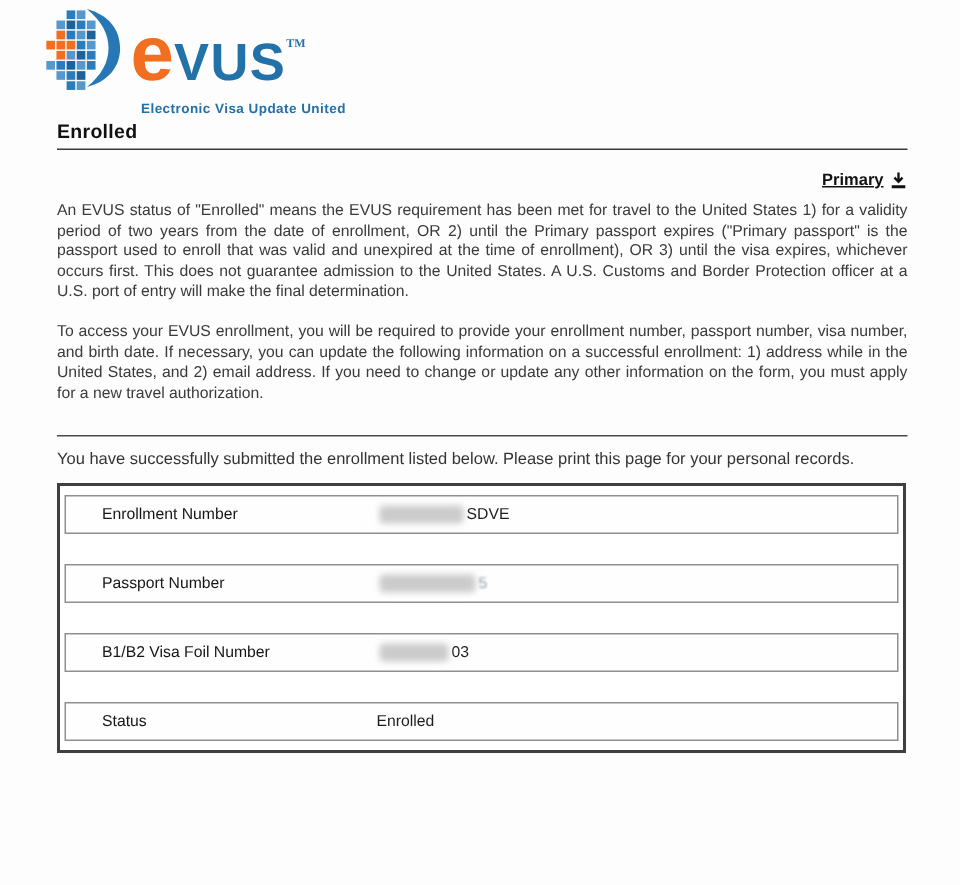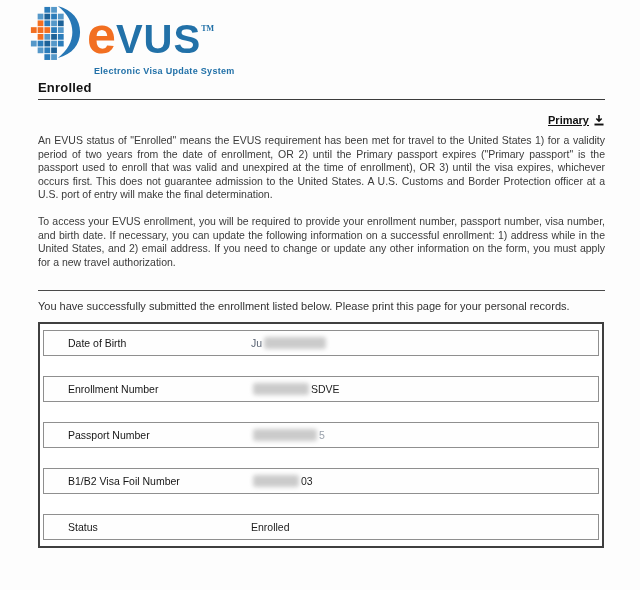--- a/index.html
+++ b/index.html
@@ -22,21 +22,21 @@
   .cbp-link {
     position:absolute; left:calc(100% + 3px); top:14px;
     font-family:"Liberation Sans", sans-serif; font-weight:bold;
     font-size:8.5px; color:#1a1a1a; text-decoration:underline; white-space:nowrap;
   }
   .evus { display:flex; align-items:flex-start; }
   .evus-globe { width:54px; height:58px; margin-right:5px; }
   .evus-text { position:relative; padding-top:2px; }
   .evus-word { white-space:nowrap; line-height:48px; }
   .evus-e { font-size:52px; font-weight:bold; color:#f26f21; }
-  .evus-vus { font-size:40px; font-weight:bold; color:#2271a8; letter-spacing:1px; }
+  .evus-vus { font-size:35px; font-weight:bold; color:#2271a8; letter-spacing:1px; }
   .evus-tm { font-size:8px; font-weight:bold; color:#2271a8; vertical-align:22px;font-family:Liberation Serif, serif; }
   .evus-tagline { margin:-6px 0 0 7px; font-size:9px; font-weight:bold;
                   color:#2271a8; letter-spacing:.3px; white-space:nowrap; }
   
   .content { padding:0 35px 0 38px; }
   .page-title {
     margin-top:14px; padding-bottom:4px; border-bottom:1.5px solid #3c3c3c;
     font-size:13px; font-weight:bold; color:#111; letter-spacing:.2px;
   }
   .download-row { margin-top:10px; text-align:right; height:14px; }
@@ -111,21 +111,21 @@
           <rect x="17" y="45" width="6" height="6" fill="#2b7cba"></rect>
           <rect x="24" y="45" width="6" height="6" fill="#1d6298"></rect>
           <rect x="17" y="52" width="6" height="6" fill="#2b7cba"></rect>
           <rect x="24" y="52" width="6" height="6" fill="#5598c9"></rect>
         </g>
       </svg>
       <div class="evus-text">
         <div class="evus-word">
           <span class="evus-e">e</span><span class="evus-vus">VUS</span><span class="evus-tm">TM</span>
         </div>
-        <div class="evus-tagline">Electronic Visa Update System</div>
+        <div class="evus-tagline">Electronic Visa Update United</div>
       </div>
     </div>
   </div>
 
   <div class="content">
 
     <div class="page-title">Enrolled</div>
 
     <div class="download-row">
       <a class="download-link" href="#">
@@ -140,27 +140,20 @@
     <p class="para">An EVUS status of "Enrolled" means the EVUS requirement has been met for travel to the United States 1) for a validity period of two years from the date of enrollment, OR 2) until the Primary passport expires ("Primary passport" is the passport used to enroll that was valid and unexpired at the time of enrollment), OR 3) until the visa expires, whichever occurs first. This does not guarantee admission to the United States. A U.S. Customs and Border Protection officer at a U.S. port of entry will make the final determination.</p>
     <p class="para">To access your EVUS enrollment, you will be required to provide your enrollment number, passport number, visa number, and birth date. If necessary, you can update the following information on a successful enrollment: 1) address while in the United States, and 2) email address. If you need to change or update any other information on the form, you must apply for a new travel authorization.</p>
 
     <hr class="divider">
 
     <div class="success-msg">You have successfully submitted the enrollment listed below. Please print this page for your personal records.</div>
 
     <div class="enroll-table">
 
 
-      <div class="t-row">
-        <span class="t-label">Date of Birth</span>
-        <span class="t-value">
-          <span class="frag-med">Ju</span>
-          <span class="blur w-dob"></span>
-        </span>
-      </div>
 
       <div class="t-row">
         <span class="t-label">Enrollment Number</span>
         <span class="t-value">
           <span class="blur w-enr"></span>
           <span class="frag">SDVE</span>
         </span>
       </div>
 
       <div class="t-row">

